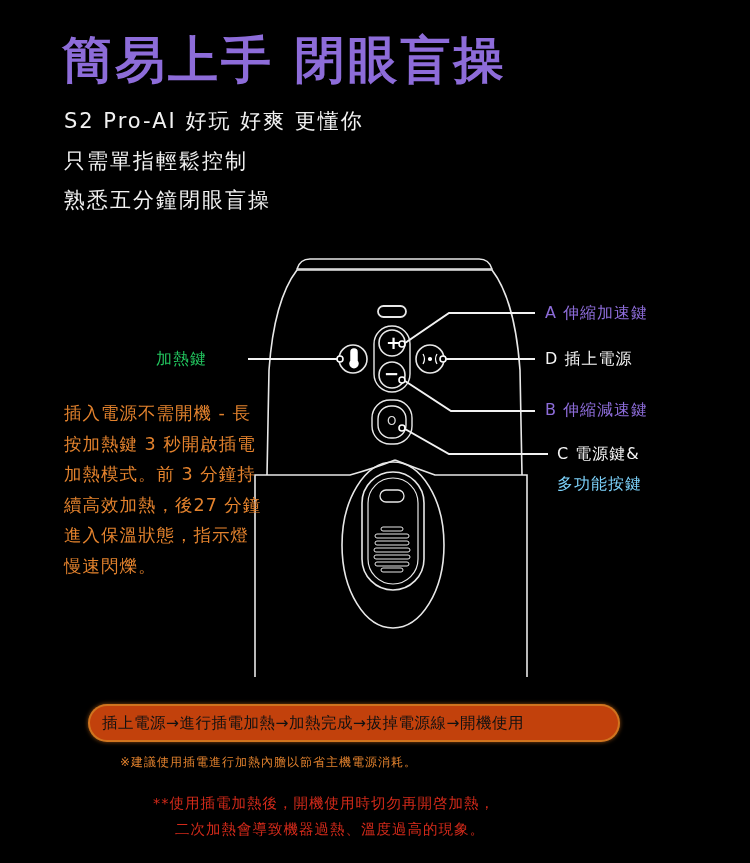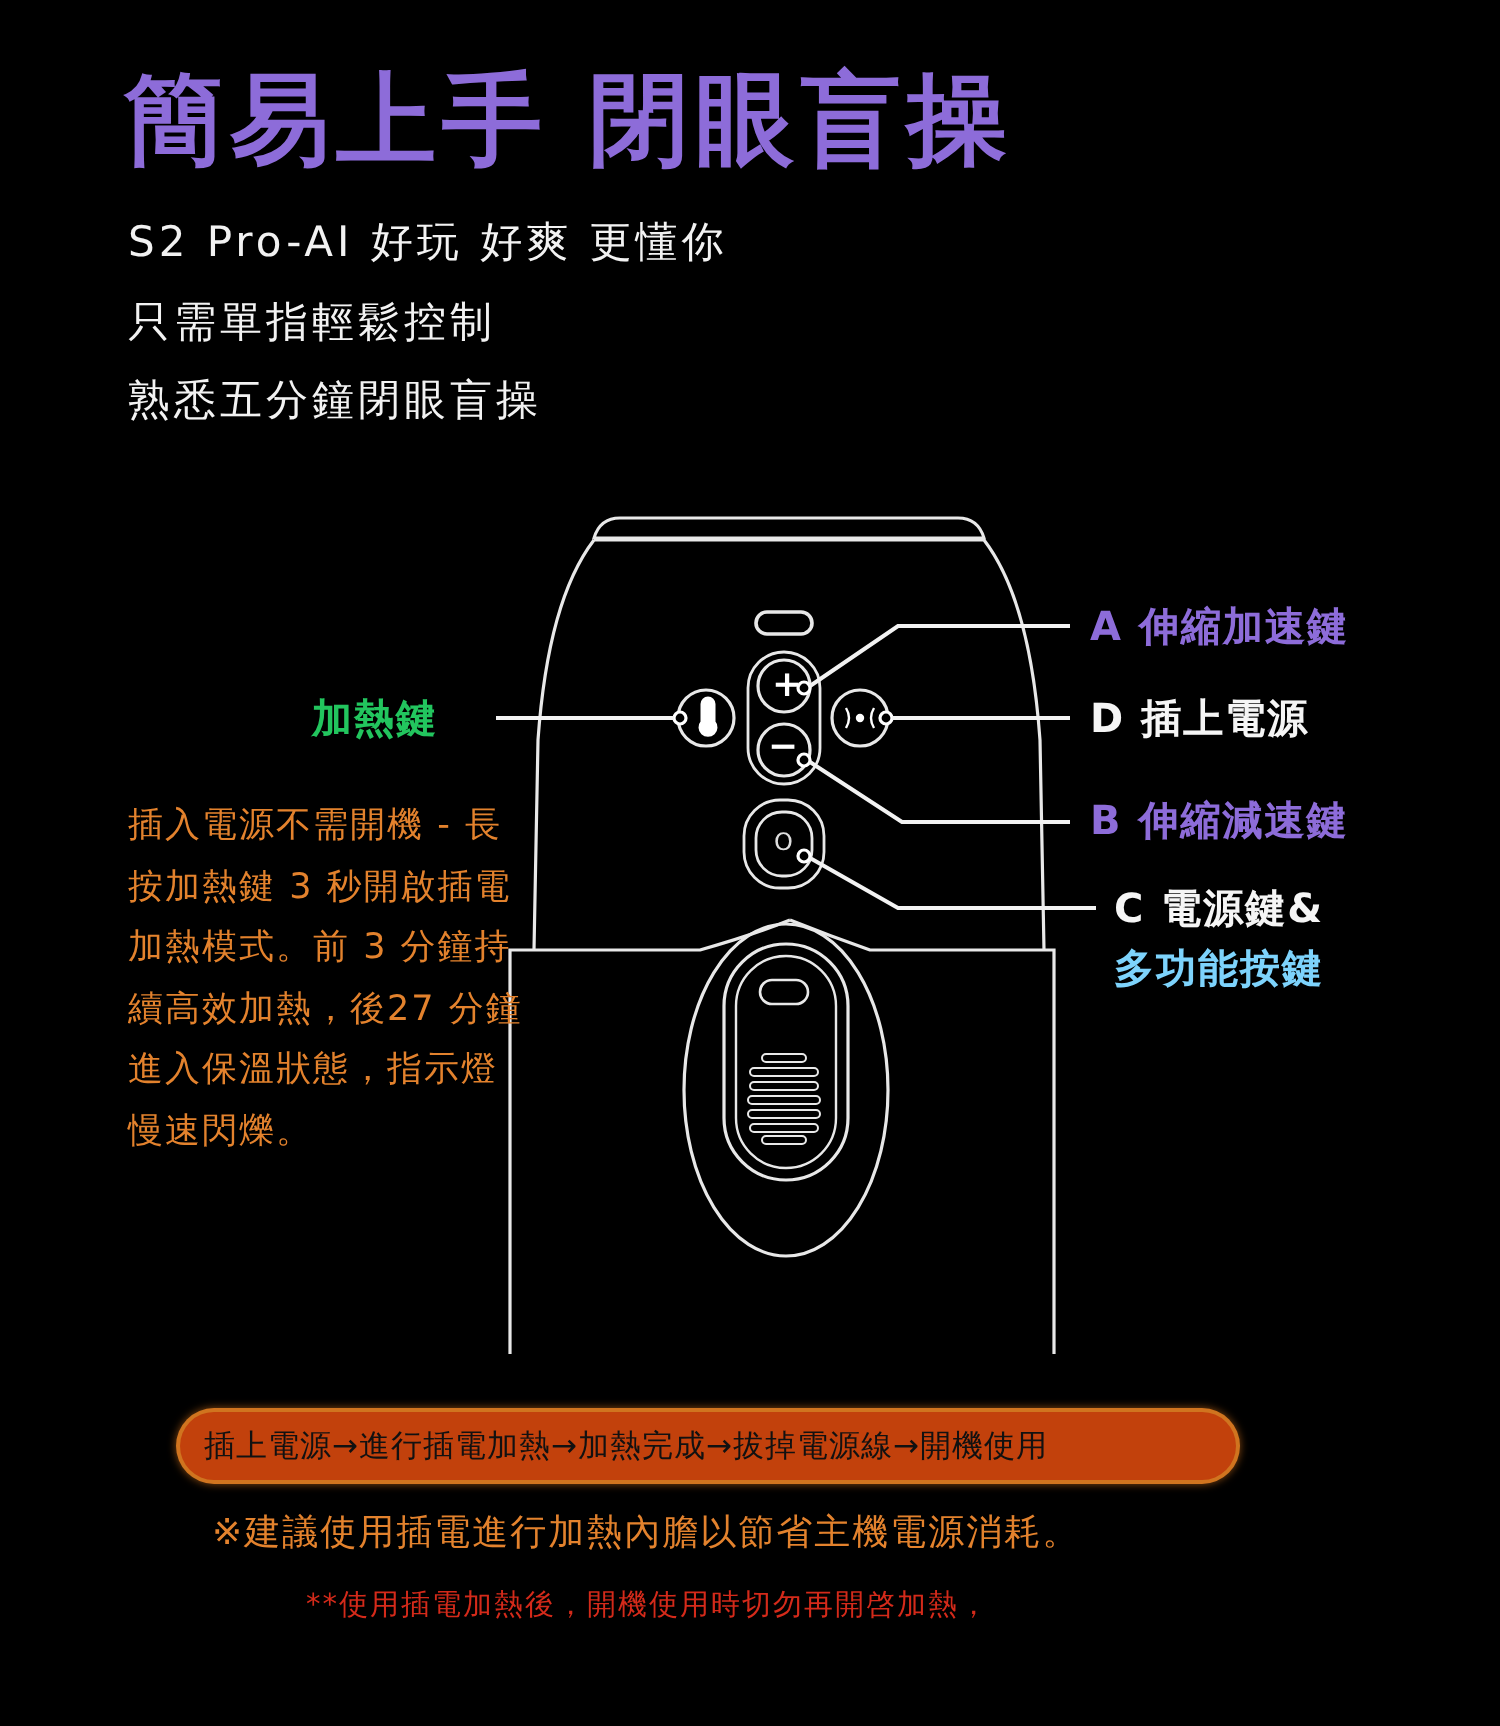--- a/index.html
+++ b/index.html
@@ -1,27 +1,27 @@
 <!DOCTYPE html>
 <html><head>
 <meta charset="utf-8">
 <style>
   html, body { margin:0; padding:0; background:#000; }
   body { width:750px; height:863px; position:relative; overflow:hidden;
          font-family:"DejaVu Sans", "Liberation Sans", sans-serif; color:#fff; }
   .abs { position:absolute; }
   .title { left:62px; top:28px; font-size:50px; font-weight:bold; color:var(--purple); letter-spacing:3px; white-space:nowrap; line-height:64px; }
   .sub { left:64px; font-size:21px; color:#f2f2f2; letter-spacing:2px; white-space:nowrap; line-height:30px; }
-  .label { font-size:20px; white-space:nowrap; line-height:28px; letter-spacing:1px;font-weight:bold; }
+  .label { font-size:16px; white-space:nowrap; line-height:28px; letter-spacing:1px; }
   .purple { color:var(--purple); }
   .desc { left:64px; top:398px; width:200px; font-size:17.5px; line-height:30.5px; color:var(--orange); letter-spacing:1px; }
   .flow { left:90px; top:706px; width:528px; height:34px; border-radius:18px; background:#c2410c;
           box-shadow:0 0 0 2px #d0741f, 0 0 4px 2px #8a4a12; color:#111; font-size:15.5px;
           display:flex; align-items:center; padding-left:12px; box-sizing:border-box; white-space:nowrap; letter-spacing:0.5px; }
-  .note1 { left:106px; top:754px; font-size:18px; color:var(--orange); white-space:nowrap; letter-spacing:1px; }
+  .note1 { left:120px; top:754px; font-size:12px; color:var(--orange); white-space:nowrap; letter-spacing:1px; }
   .note2 { left:108px; top:790px; font-size:14.5px; color:var(--red); white-space:nowrap; letter-spacing:1px; line-height:26px;margin-left:45px; }
   svg { position:absolute; left:0; top:0; }
   :root { --purple:#8d6cd9; --orange:#e3822d; --red:#d42a1a; }
 </style>
 </head>
 <body>
 
 <div class="abs title">簡易上手  閉眼盲操</div>
 <div class="abs sub" style="top:106px">S2 Pro-AI 好玩 好爽 更懂你</div>
 <div class="abs sub" style="top:146px">只需單指輕鬆控制</div>
@@ -104,13 +104,14 @@
 <div class="abs label" style="left:557px;top:440px;color:#f5f5f5;text-align:center;">C 電源鍵&amp;</div>
 <div class="abs label" style="left:557px;top:470px;color:#7dd3fc;">多功能按鍵</div>
 
 <div class="abs flow">
   <span>插上電源→進行插電加熱→加熱完成→拔掉電源線→開機使用</span>
 </div>
 
 <div class="abs note1">※建議使用插電進行加熱內膽以節省主機電源消耗。</div>
 <div class="abs note2">
   <div>**使用插電加熱後，開機使用時切勿再開啓加熱，</div>
+  <div style="padding-left:22px">二次加熱會導致機器過熱、溫度過高的現象。</div>
 </div>
 
 </body></html>

